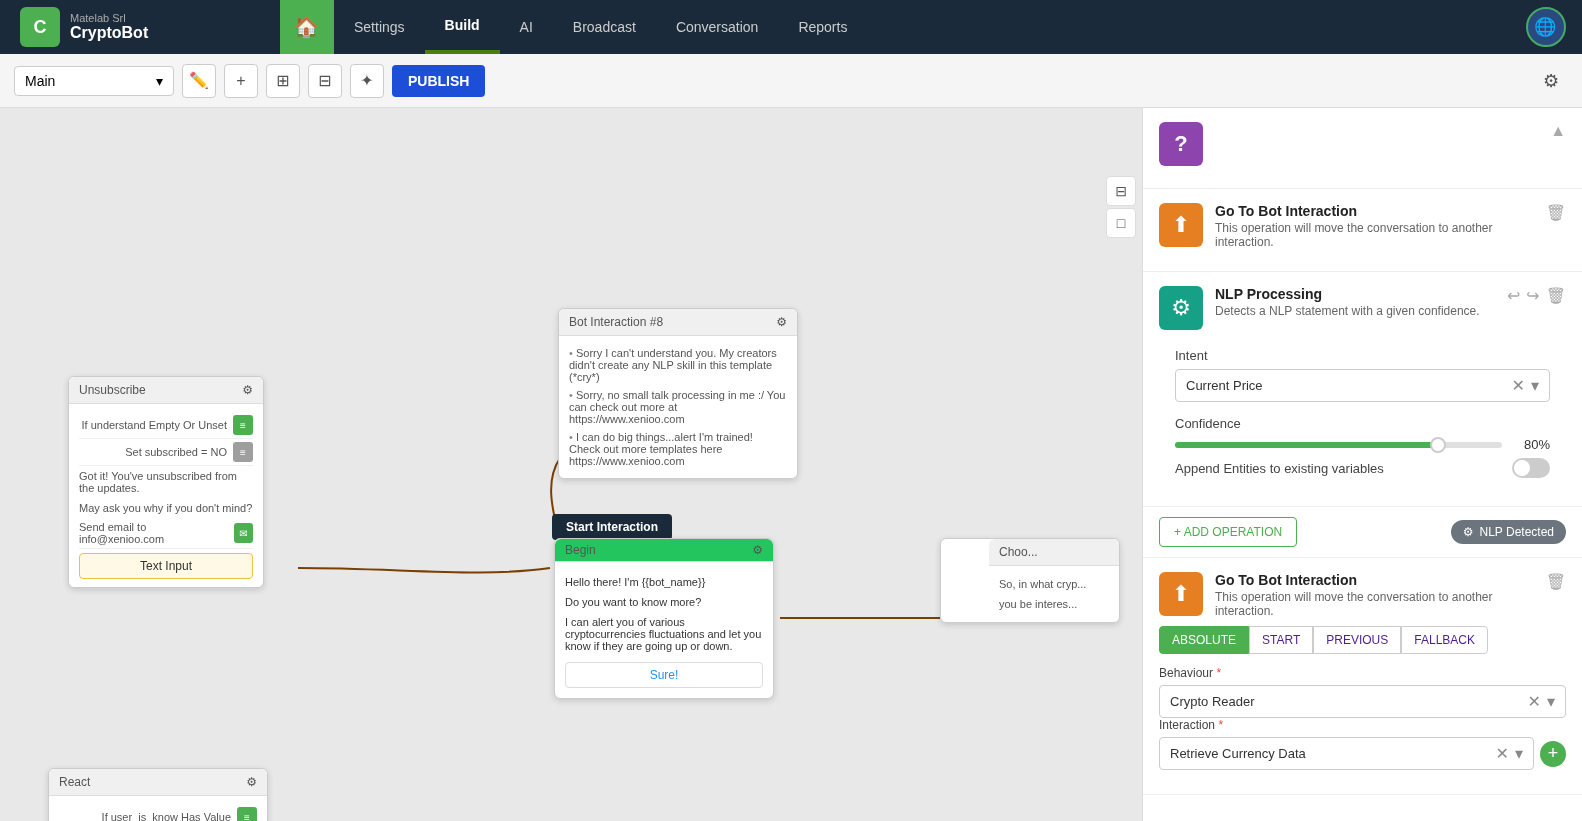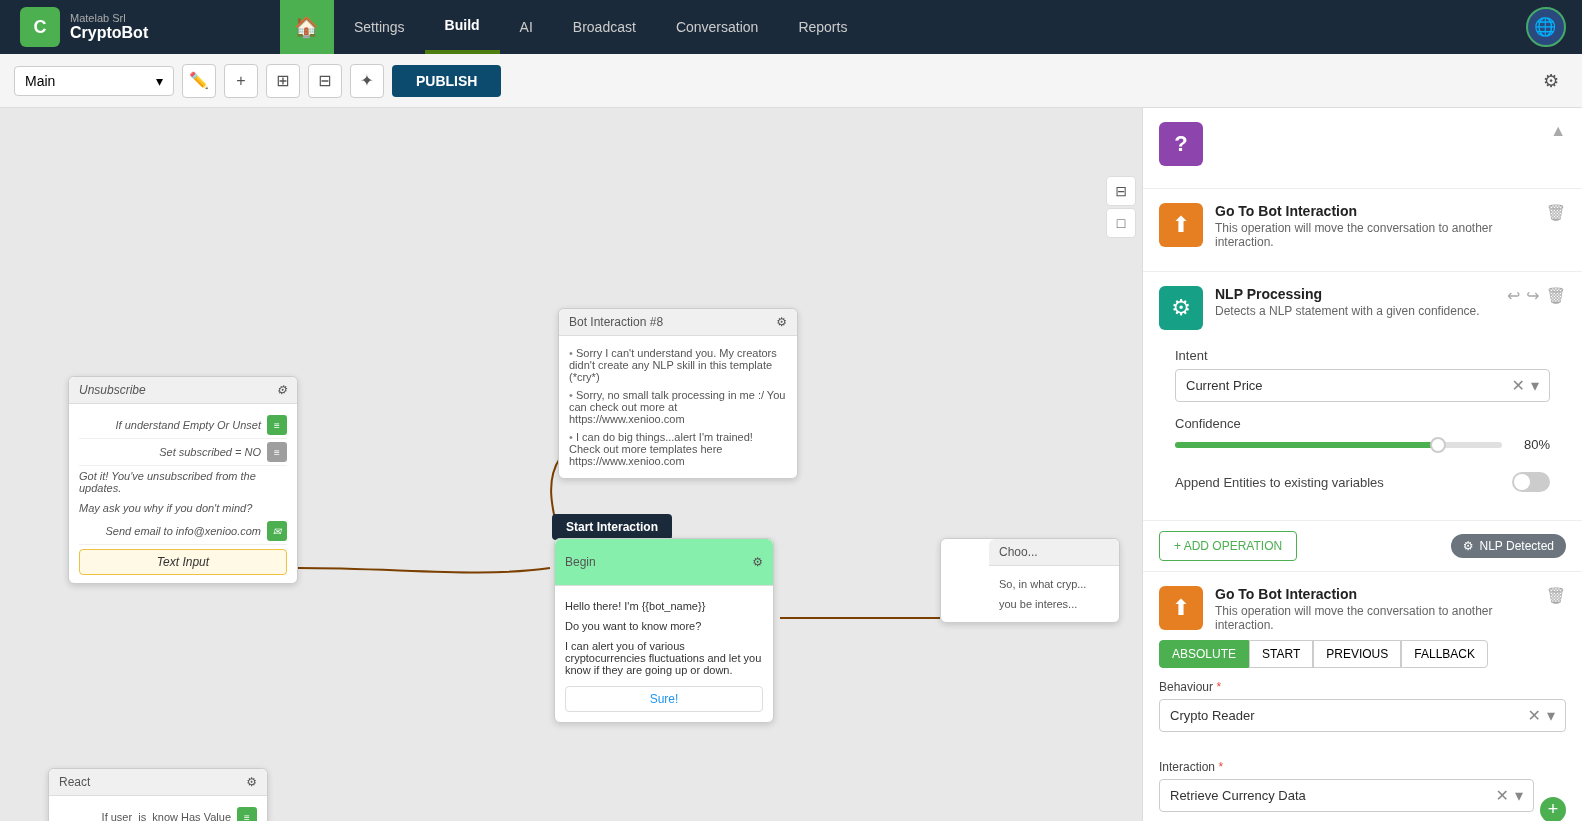--- a/index.html
+++ b/index.html
@@ -49,22 +49,22 @@
       background: white; border: 1px solid #ccc; border-radius: 4px;
       padding: 6px 10px; font-size: 14px; min-width: 160px;
       display: flex; align-items: center; justify-content: space-between; cursor: pointer;
     }
     .toolbar-btn {
       width: 34px; height: 34px; border: 1px solid #ccc; border-radius: 4px;
       background: white; display: flex; align-items: center; justify-content: center;
       cursor: pointer; font-size: 16px; color: #555;
     }
     .publish-btn {
-      background: #0c4a6e; color: white; border: none; border-radius: 4px;
-      padding: 8px 24px; font-size: 14px; font-weight: bold; cursor: pointer;
+      background: #1d4ed8; color: white; border: none; border-radius: 4px;
+      padding: 8px 16px; font-size: 14px; font-weight: bold; cursor: pointer;
     }
     .toolbar-right { margin-left: auto; }
     .settings-btn {
       width: 34px; height: 34px; background: none; border: none;
       font-size: 18px; color: #555; cursor: pointer; display: flex;
       align-items: center; justify-content: center;
     }
 
     
     .main-area {
@@ -113,21 +113,21 @@
 
     
     .start-node {
       background: #1a2a3a; color: white; border: none;
       padding: 6px 14px; border-radius: 4px; font-size: 12px; font-weight: bold;
       position: absolute;
     }
 
     
     .begin-node { position: absolute; background: white; border: 1px solid #ccc; border-radius: 6px; box-shadow: 0 2px 6px rgba(0,0,0,0.15); width: 220px; }
-    .begin-header { background: #86efac; border-bottom: 1px solid #ddd; padding: 16px 10px; display: flex; justify-content: space-between; align-items: flex-start; border-radius: 6px 6px 0 0; font-size: 12px; color: #555; }
+    .begin-header { background: #22c55e; border-bottom: 1px solid #ddd; padding: 4px 10px; display: flex; justify-content: space-between; align-items: flex-start; border-radius: 6px 6px 0 0; font-size: 12px; color: #555; }
     .begin-body { padding: 10px; }
     .begin-text { font-size: 11px; color: #333; padding: 4px 0; }
     .begin-btn { background: white; border: 1px solid #ddd; border-radius: 4px; padding: 5px 10px; text-align: center; font-size: 12px; color: #2196f3; cursor: pointer; margin-top: 6px; }
 
     
     .bot8-node { position: absolute; background: white; border: 1px solid #ccc; border-radius: 6px; box-shadow: 0 2px 6px rgba(0,0,0,0.15); width: 240px; }
 
     
     .connections-svg { position: absolute; top: 0; left: 0; width: 100%; height: 100%; pointer-events: none; }
 
@@ -160,21 +160,21 @@
     .nlp-label { font-size: 13px; color: #444; margin-bottom: 6px; font-weight: 500; }
     .nlp-select-wrapper {
       display: flex; align-items: center; border: 1px solid #ccc;
       border-radius: 4px; padding: 6px 10px; background: white; margin-bottom: 14px;
       justify-content: space-between;
     }
     .nlp-select-val { font-size: 13px; color: #333; }
     .nlp-select-icons { display: flex; align-items: center; gap: 6px; color: #888; }
 
     
-    .conf-row { display: flex; align-items: center; gap: 12px; margin-bottom: 20px; }
+    .conf-row { display: flex; align-items: center; gap: 12px; margin-bottom: 6px; }
     .conf-slider-track {
       flex: 1; height: 6px; background: #e0e0e0; border-radius: 3px; position: relative;
     }
     .conf-slider-fill {
       height: 100%; background: #4caf50; border-radius: 3px; width: 80%;
     }
     .conf-thumb {
       position: absolute; top: -5px; left: 78%; width: 16px; height: 16px;
       background: white; border: 2px solid #ccc; border-radius: 50%;
     }
@@ -210,30 +210,30 @@
     .nlp-detected-badge {
       background: #6c757d; color: white; border-radius: 14px;
       padding: 5px 12px; font-size: 12px; display: flex; align-items: center; gap: 6px;
     }
 
     
     .goto-block { border-bottom: 1px solid #eee; padding: 14px 16px; }
     .tabs-row { display: flex; gap: 0; margin-bottom: 12px; }
     .tab-btn {
       padding: 6px 12px; border: 1px solid #ccc; font-size: 12px; cursor: pointer;
-      background: white; color: #000000;
+      background: white; color: #4c1d95;
     }
     .tab-btn.active { background: #4caf50; color: white; border-color: #4caf50; }
     .tab-btn:first-child { border-radius: 4px 0 0 4px; }
     .tab-btn:last-child { border-radius: 0 4px 4px 0; }
 
     .field-label { font-size: 12px; color: #444; margin-bottom: 5px; font-weight: 500; }
     .field-select {
       display: flex; align-items: center; border: 1px solid #ccc;
-      border-radius: 4px; padding: 6px 10px; background: white; margin-bottom: 28px;
+      border-radius: 4px; padding: 6px 10px; background: white; margin-bottom: 0;
       justify-content: space-between;
     }
     .field-select-val { font-size: 13px; color: #333; }
     .field-select-icons { display: flex; align-items: center; gap: 6px; color: #888; }
 
     
     .right-panel::-webkit-scrollbar { width: 6px; }
     .right-panel::-webkit-scrollbar-thumb { background: #ccc; border-radius: 3px; }
 
     
@@ -309,21 +309,21 @@
 
       <path class="conn-line" d="M298,460 C400,460 480,470 550,460"></path>
 
       <path class="conn-line" d="M560,350 C540,380 560,420 560,440"></path>
 
       <path class="conn-line" d="M780,510 C850,510 880,510 940,510"></path>
 
       <path class="conn-line" d="M250,740 C350,740 430,760 520,780"></path>
     </svg>
 
-    <div class="node" style="left:68px; top:268px; width:230px;font-style:italic;">
+    <div class="node" style="left:68px; top:268px; width:196px;">
       <div class="node-header">
         <span>Unsubscribe</span>
         <span style="cursor:pointer;">⚙</span>
       </div>
       <div class="node-body">
         <div class="node-row">
           <span>If understand Empty Or Unset</span>
           <div class="node-badge-green">≡</div>
         </div>
         <div class="node-row">

